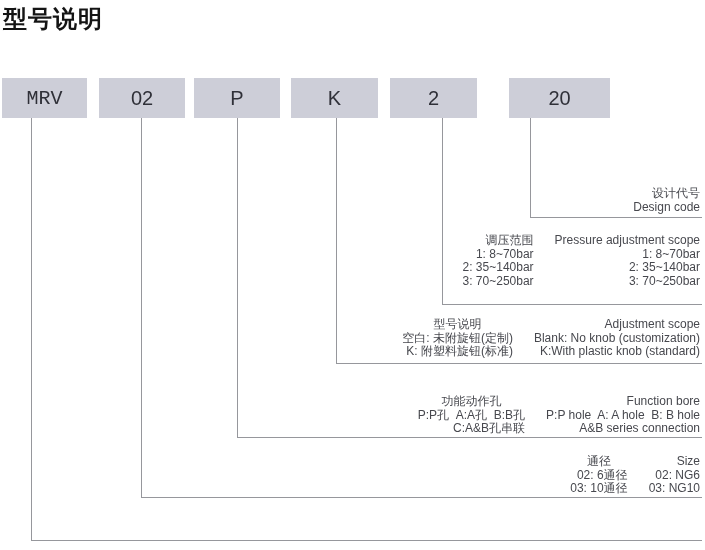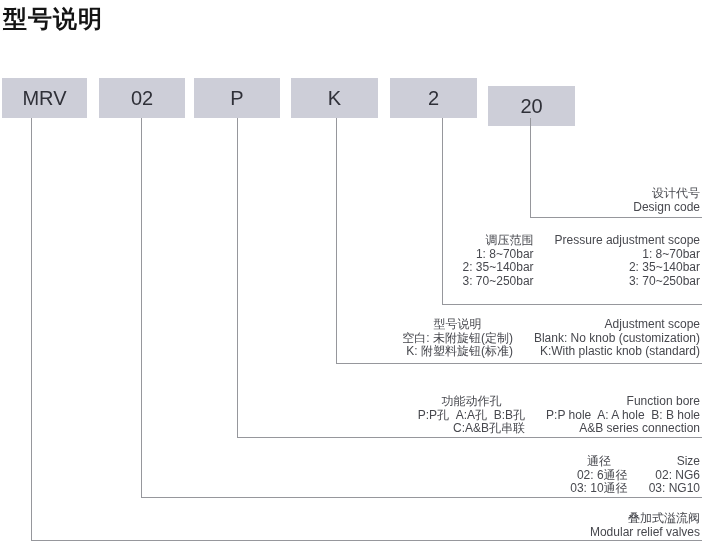--- a/index.html
+++ b/index.html
@@ -52,36 +52,36 @@
   .note.single { grid-template-columns: auto; }
   .note .ctr { text-align: center; }
 </style>
 </head>
 <body>
 
 <div class="page">
 
   <h1 class="title">型号说明</h1>
 
-  <div class="code-box" style="left:2px;   width:85px;">
+  <div class="code-box" style="left:2px;   width:85px;font-family:Liberation Mono, monospace;">
       <span>MRV</span>
     </div>
   <div class="code-box" style="left:99px;  width:86px;">
       <span>02</span>
     </div>
   <div class="code-box" style="left:194px; width:86px;">
       <span>P</span>
     </div>
   <div class="code-box" style="left:291px; width:87px;">
       <span>K</span>
     </div>
   <div class="code-box" style="left:390px; width:87px;">
       <span>2</span>
     </div>
-  <div class="code-box" style="left:488px; width:87px;margin-top:8px;">
+  <div class="code-box" style="left:509px; width:101px;">
       <span>20</span>
     </div>
 
   <div class="vline" style="left:31px;  top:118px; height:422px;"></div>
   <div class="hline" style="left:31px;  top:540px; width:671px;"></div>
 
   <div class="vline" style="left:141px; top:118px; height:379px;"></div>
   <div class="hline" style="left:141px; top:497px; width:561px;"></div>
 
   <div class="vline" style="left:237px; top:118px; height:319px;"></div>
@@ -132,18 +132,14 @@
 
   <div class="note" style="top:455px;">
     <span class="ctr">通径</span>
     <span>Size</span>
     <span>02: 6通径</span>
     <span>02: NG6</span>
     <span>03: 10通径</span>
     <span>03: NG10</span>
   </div>
 
-  <div class="note single" style="top:512px;">
-    <span>叠加式溢流阀</span>
-    <span>Modular relief valves</span>
-  </div>
 
 </div>
 
 </body></html>

